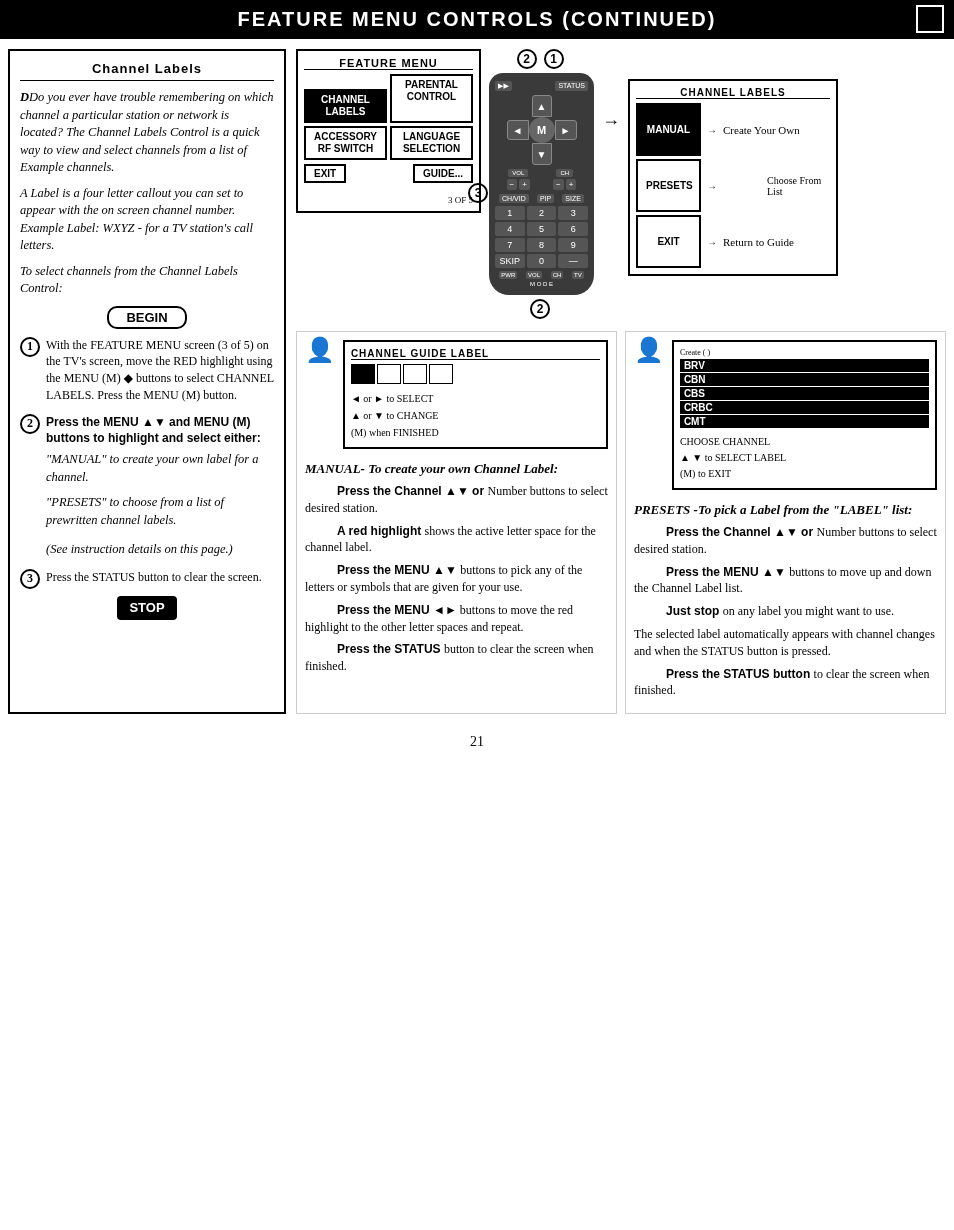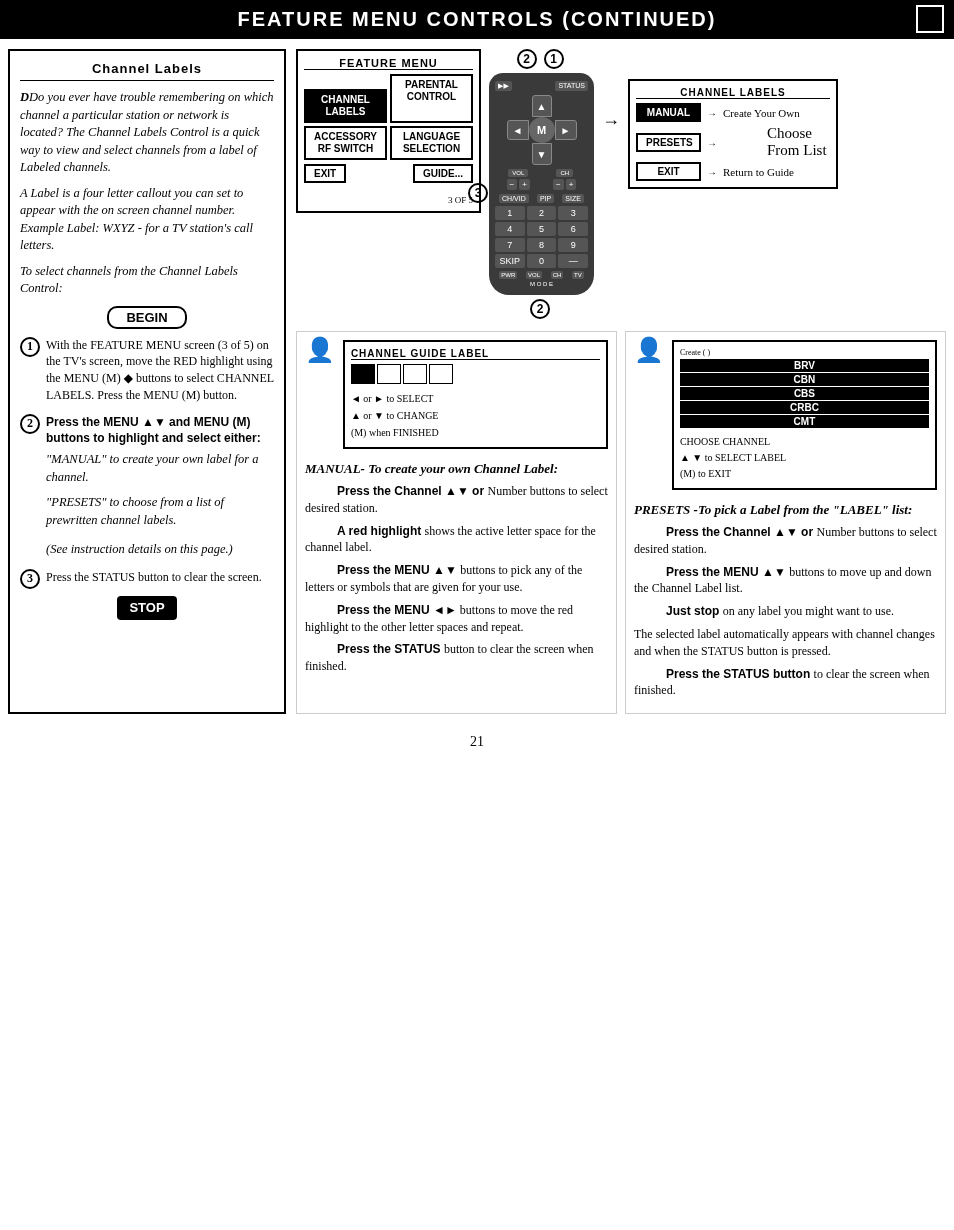--- a/index.html
+++ b/index.html
@@ -202,21 +202,21 @@
       flex-direction: column;
       gap: 3px;
     }
     .cl-row {
       display: flex;
       align-items: center;
       gap: 6px;
     }
     .cl-btn {
       border: 2px solid #000;
-      padding: 2px 8px;
+      padding: 19px 8px;
       font-size: 10px;
       font-family: Arial, sans-serif;
       font-weight: bold;
       min-width: 65px;
       text-align: center;
     }
     .cl-btn.highlight {
       background: #000;
       color: #fff;
     }
@@ -249,21 +249,20 @@
 
     
     .presets-channel-box {
       border: 2px solid #000;
       padding: 6px;
       width: 160px;
       flex-shrink: 0;
     }
     .pc-list {
       margin-bottom: 6px;
-      text-align: center;
     }
     .pc-item {
       background: #000;
       color: #fff;
       font-size: 10px;
       font-family: Arial, sans-serif;
       font-weight: bold;
       padding: 1px 4px;
       margin-bottom: 1px;
     }
@@ -309,21 +308,21 @@
   <span>Feature Menu Controls (Continued)</span>
   <div class="header-box"></div>
 </div>
 
 <div style="display:flex; padding: 10px 8px; gap: 10px;">
 
   <div class="left-panel" style="width:278px; flex-shrink:0;">
     <div class="left-panel-title">Channel Labels</div>
 
     <p>
-      <em><b>D</b><span>Do you ever have trouble remembering on which channel a particular station or network is located? The Channel Labels Control is a quick way to view and select channels from a label of Labeled channels.</span></em>
+      <em><b>D</b><span>Do you ever have trouble remembering on which channel a particular station or network is located? The Channel Labels Control is a quick way to view and select channels from a list of Example channels.</span></em>
     </p>
 
     <p>
       <em>A Label is a four letter callout you can set to appear with the on screen channel number. Example Label: WXYZ - for a TV station's call letters.</em>
     </p>
 
     <p>
       <em>To select channels from the Channel Labels Control:</em>
     </p>
 
@@ -471,21 +470,21 @@
           <div class="channel-labels-title">CHANNEL LABELS</div>
           <div class="cl-grid">
             <div class="cl-row">
               <div class="cl-btn highlight">MANUAL</div>
               <span style="font-size:10px;">→</span>
               <span style="font-size:11px;">Create Your Own</span>
             </div>
             <div class="cl-row">
               <div class="cl-btn">PRESETS</div>
               <span style="font-size:10px;">→</span>
-              <span style="font-size:15px;margin-left:44px;">Choose From List</span>
+              <span style="font-size:10px;margin-left:44px;">Choose From List</span>
             </div>
             <div class="cl-row">
               <div class="cl-btn">EXIT</div>
               <span style="font-size:10px;">→</span>
               <span style="font-size:11px;">Return to Guide</span>
             </div>
           </div>
         </div>
       </div>
 

